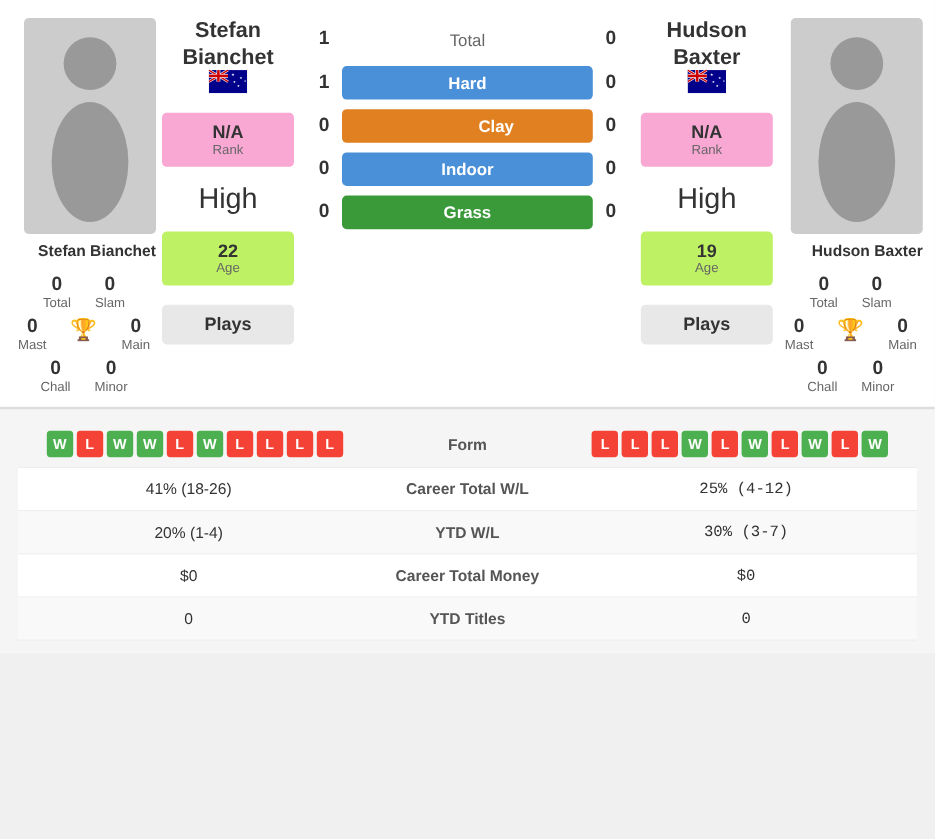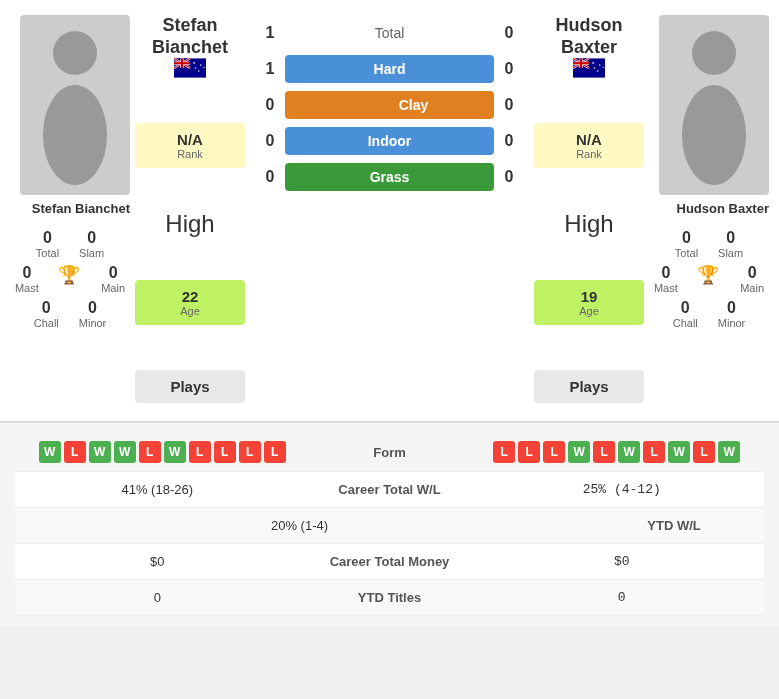--- a/index.html
+++ b/index.html
@@ -92,36 +92,35 @@
     }
 
     
     .player-middle {
       width: 120px;
       flex-shrink: 0;
       display: flex;
       flex-direction: column;
       align-items: center;
       padding: 0 5px;
-      gap: 29px;
     }
 
     .player-header {
       text-align: center;
       margin-bottom: 5px;
     }
 
     .player-header-name {
       font-size: 18px;
       font-weight: bold;
       line-height: 1.2;
     }
 
     .rank-box {
-      background: #fef9c3;
+      background: #f9a8d4;
       border-radius: 4px;
       padding: 8px 15px;
       text-align: center;
       margin: 8px 0;
       width: 100%;
     }
 
     .rank-val {
       font-size: 15px;
       font-weight: bold;
@@ -535,20 +534,21 @@
     </div>
 
     <div class="stats-table-row">
       <div class="stats-left">41% (18-26)</div>
       <div class="stats-center">Career Total W/L</div>
       <div class="stats-right">25% (4-12)</div>
     </div>
     <div class="stats-table-row">
       <div class="stats-left">20% (1-4)</div>
       <div class="stats-center">YTD W/L</div>
+      <div class="stats-right">30% (3-7)</div>
     </div>
     <div class="stats-table-row">
       <div class="stats-left">$0</div>
       <div class="stats-center">Career Total Money</div>
       <div class="stats-right">$0</div>
     </div>
     <div class="stats-table-row">
       <div class="stats-left">0</div>
       <div class="stats-center">YTD Titles</div>
       <div class="stats-right">0</div>

